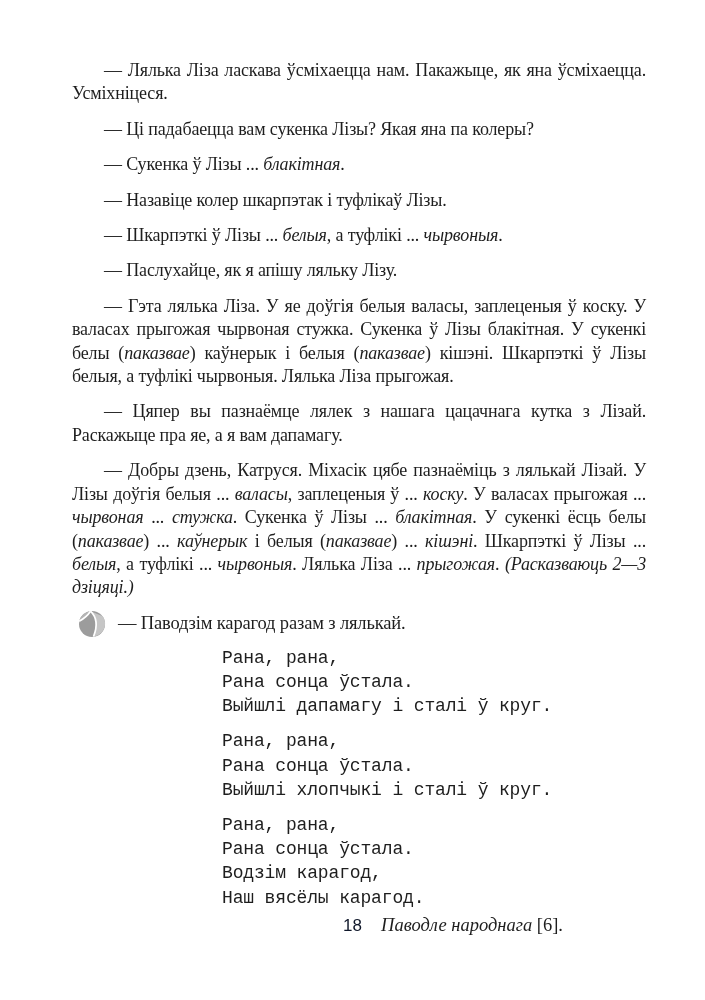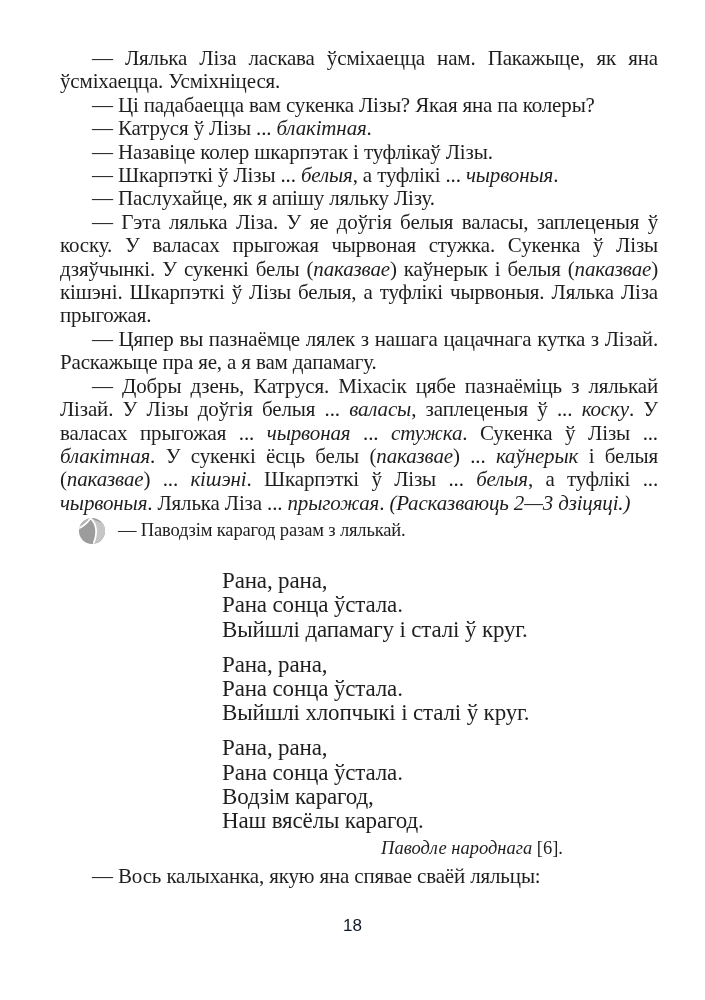--- a/index.html
+++ b/index.html
@@ -8,24 +8,24 @@
     width: 705px; height: 1000px;
     background: #ffffff;
     color: #1e1e1e;
     font-family: "Liberation Serif", serif;
     position: relative;
     overflow: hidden;
   }
   .page { padding: 47px 47px 0 60px; }
 
   .dialogue p, .closing p {
-    margin: 0;
+    margin: 12px;
     text-indent: 32px;
     text-align: justify;
-    font-size: 21px;
+    font-size: 18px;
     line-height: 23.4px;
     letter-spacing: -0.15px;
   }
 
   .activity-row {
     display: flex;
     align-items: flex-start;
     margin-top: 4px;
     margin-left: 17px;
   }
@@ -34,24 +34,25 @@
   .activity-text {
     font-size: 18.5px;
     line-height: 23.4px;
     letter-spacing: -0.15px;
     margin-left: 11px;
     font-family: Liberation Serif, serif;
   }
 
   .poem {
     margin-left: 162px;
-    margin-top: 23px;
-    font-size: 23px;
+    margin-top: 7px;
+    font-size: 18px;
     line-height: 24.2px;
     letter-spacing: -0.15px;
+    font-family: Liberation Mono, monospace;
   }
   .stanza + .stanza { margin-top: 11px; }
 
   .attribution {
     text-align: right;
     padding-right: 95px;
     font-size: 18.5px;
     line-height: 24px;
     margin-top: 3px;
   }
@@ -69,25 +70,25 @@
   }
 </style>
 </head>
 <body>
 
 <div class="page">
 
   <div class="dialogue">
       <p><span>— Лялька Ліза ласкава ўсміхаецца нам. Пакажыце, як яна ўсміхаецца. Усміхніцеся.</span></p>
       <p><span>— Ці падабаецца вам сукенка Лізы? Якая яна па колеры?</span></p>
-      <p><span>— Катруся ў Лізы ... </span><i>блакітная</i><span>.</span></p>
+      <p><span>— Сукенка ў Лізы ... </span><i>блакітная</i><span>.</span></p>
       <p><span>— Назавіце колер шкарпэтак і туфлікаў Лізы.</span></p>
       <p><span>— Шкарпэткі ў Лізы ... </span><i>белыя</i><span>, а туфлікі ... </span><i>чырвоныя</i><span>.</span></p>
       <p><span>— Паслухайце, як я апішу ляльку Лізу.</span></p>
-      <p><span>— Гэта лялька Ліза. У яе доўгія белыя валасы, заплеценыя ў коску. У валасах прыгожая чырвоная стужка. Сукенка ў Лізы дзяўчынкі. У сукенкі белы (</span><i>паказвае</i><span>) каўнерык і белыя (</span><i>паказвае</i><span>) кішэні. Шкарпэткі ў Лізы белыя, а туфлікі чырвоныя. Лялька Ліза прыгожая.</span></p>
+      <p><span>— Гэта лялька Ліза. У яе доўгія белыя валасы, заплеценыя ў коску. У валасах прыгожая чырвоная стужка. Сукенка ў Лізы блакітная. У сукенкі белы (</span><i>паказвае</i><span>) каўнерык і белыя (</span><i>паказвае</i><span>) кішэні. Шкарпэткі ў Лізы белыя, а туфлікі чырвоныя. Лялька Ліза прыгожая.</span></p>
       <p><span>— Цяпер вы пазнаёмце лялек з нашага цацачнага кутка з Лізай. Раскажыце пра яе, а я вам дапамагу.</span></p>
       <p><span>— Добры дзень, Катруся. Міхасік цябе пазнаёміць з лялькай Лізай. У Лізы доўгія белыя ... </span><i>валасы</i><span>, заплеценыя ў ... </span><i>коску</i><span>. У валасах прыгожая ... </span><i>чырвоная</i><span> ... </span><i>стужка</i><span>. Сукенка ў Лізы ... </span><i>блакітная</i><span>. У сукенкі ёсць белы (</span><i>паказвае</i><span>) ... </span><i>каўнерык</i><span> і белыя (</span><i>паказвае</i><span>) ... </span><i>кішэні</i><span>. Шкарпэткі ў Лізы ... </span><i>белыя</i><span>, а туфлікі ... </span><i>чырвоныя</i><span>. Лялька Ліза ... </span><i>прыгожая</i><span>. </span><i>(Расказваюць 2—3 дзіцяці.)</i></p>
     </div>
 
   <div class="activity-row">
     <span class="ball-wrap">
       <svg width="30" height="30" viewBox="0 0 30 30">
         <circle cx="15" cy="15" r="13" fill="#9c9c9c"></circle>
         <path d="M13.5 2.2 C 19.5 8 21 16.5 16.5 27.6 A13 13 0 0 0 25.8 7.3 Z" fill="#c6c6c6"></path>
         <path d="M13.5 2.2 C 10.5 6.8 6.3 10 2.2 12.2 A13 13 0 0 1 13.5 2.2 Z" fill="#b5b5b5"></path>
@@ -113,18 +114,17 @@
         <div class="poem-line">Рана, рана,</div>
         <div class="poem-line">Рана сонца ўстала.</div>
         <div class="poem-line">Водзім карагод,</div>
         <div class="poem-line">Наш вясёлы карагод.</div>
       </div>
     </div>
 
   <div class="attribution"><i>Паводле народнага</i><span> [6].</span></div>
 
   <div class="closing">
-      <p><span>— Вось калыханка, якую яна спявае сваёй ляльцы:</span></p>
     </div>
 
 </div>
 
 <div class="pagenum">18</div>
 
 </body></html>

